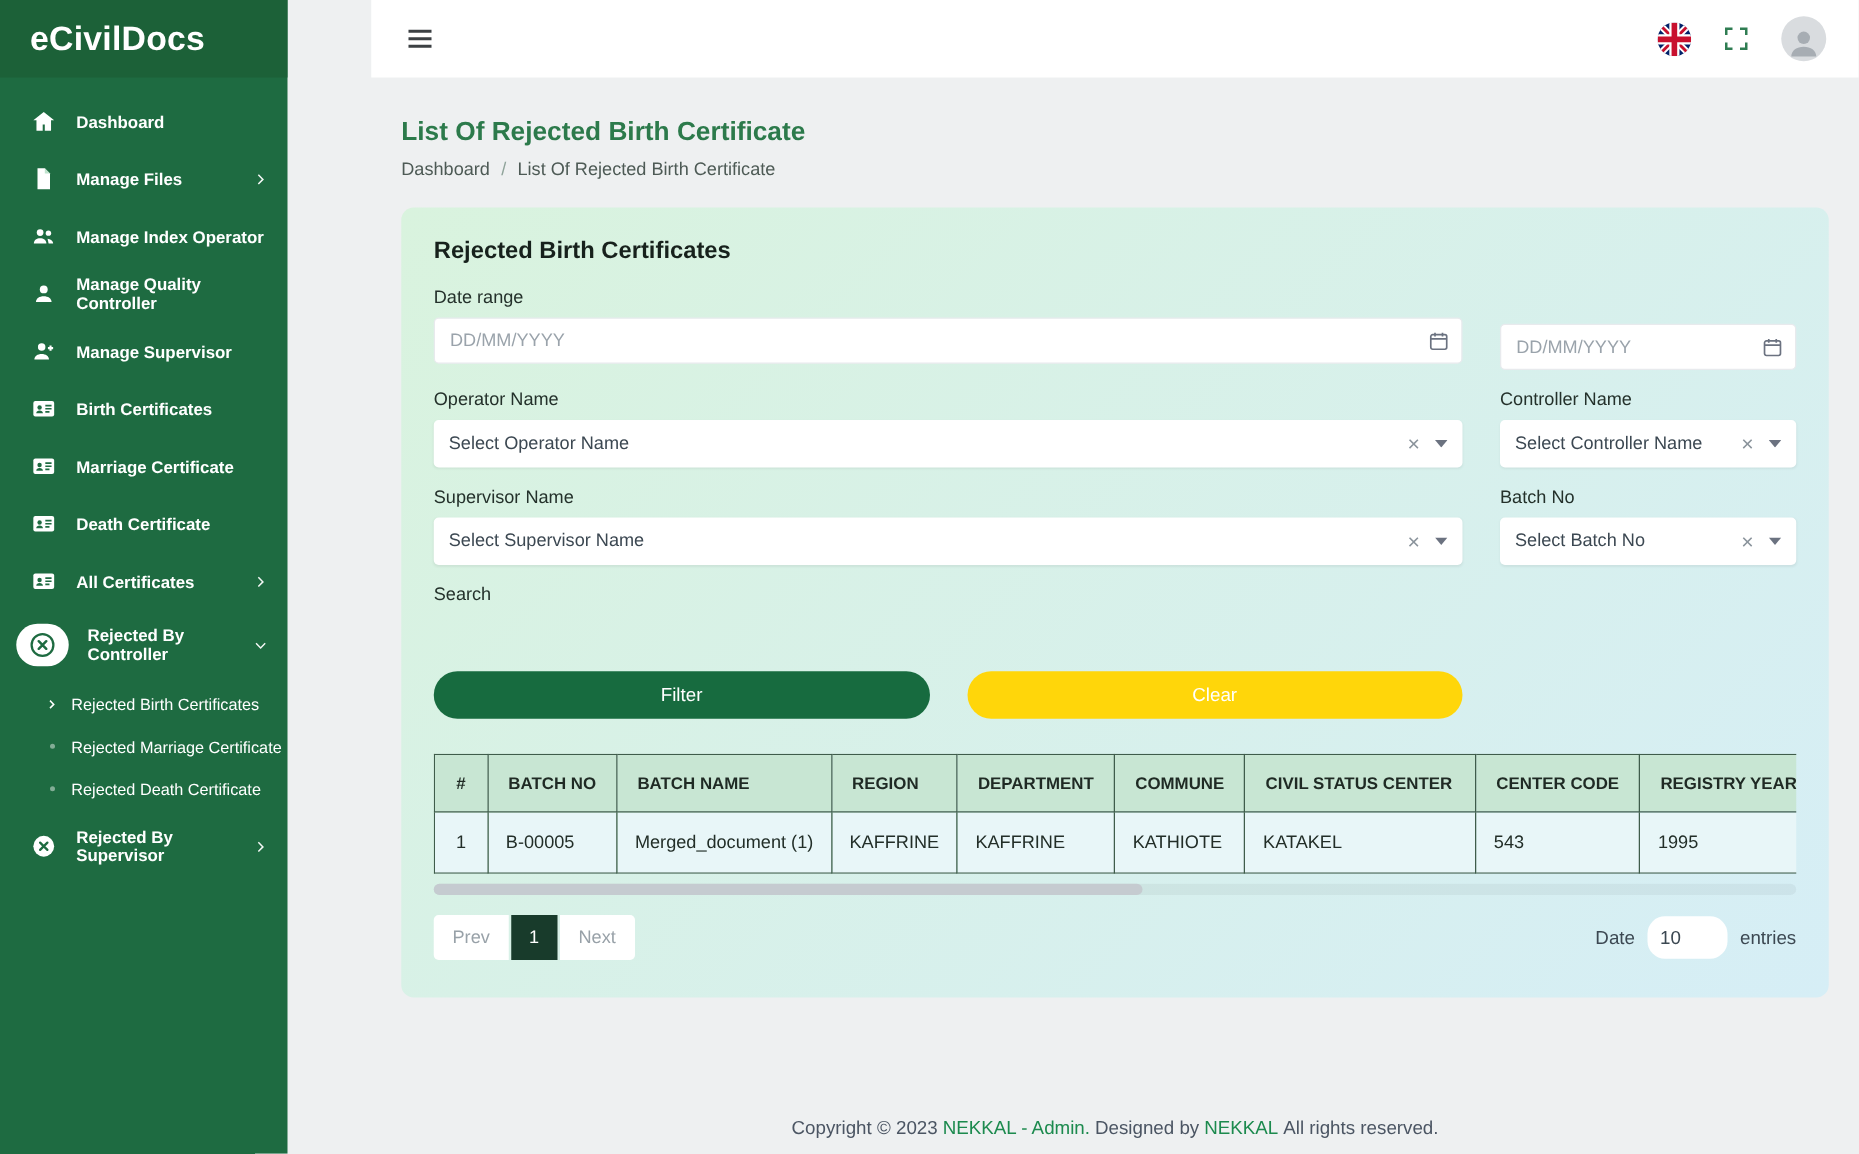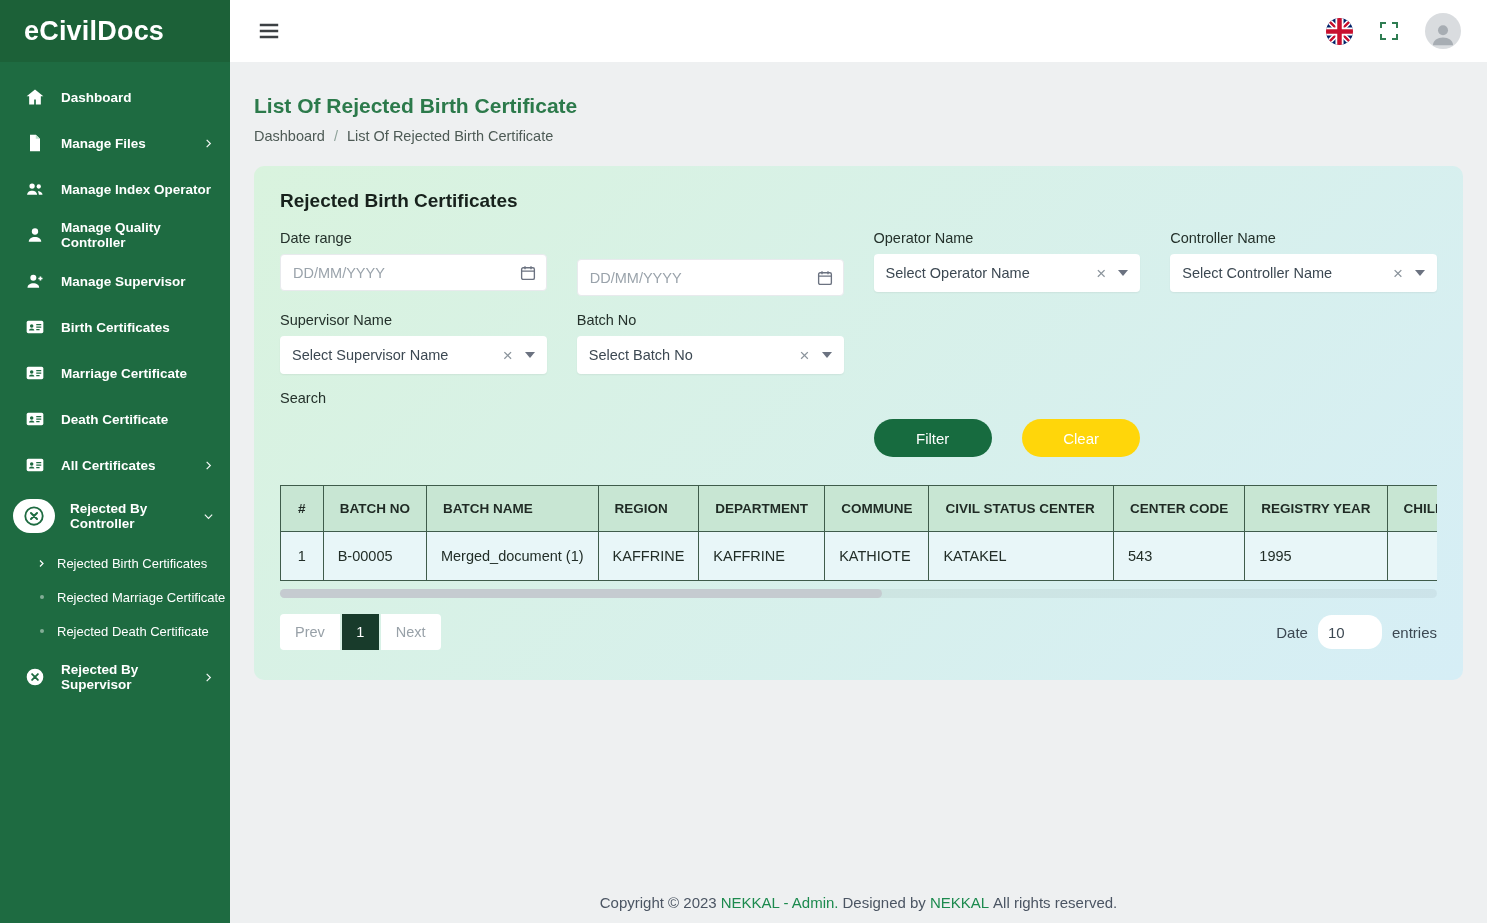--- a/index.html
+++ b/index.html
@@ -1,55 +1,55 @@
 <!DOCTYPE html>
 <html><head>
 <meta charset="utf-8">
 <style>
   * { margin:0; padding:0; box-sizing:border-box; }
   html,body { width:1487px; height:923px; overflow:hidden; font-family:"Liberation Sans", sans-serif; background:#eef0f1; }
-  .app { display:flex; width:100%; height:100%; }
+  .app { display:flex; width:100%; height:100%;gap:32px; }
 
   
   .sidebar { width:230px; flex-shrink:0; background:#1e6b41; color:#fff; display:flex; flex-direction:column; }
   .brand { height:62px; display:flex; align-items:center; padding:0 24px; font-size:27px; font-weight:bold; letter-spacing:.2px; background:#1b superseded; background:#1c6138; }
   .nav { padding-top:12px; }
   .nav-item { display:flex; align-items:center; gap:15px; height:46px; padding:0 16px 0 24px; cursor:pointer; font-size:13.5px; font-weight:600; }
   .nav-item .ico { width:22px; height:22px; display:flex; align-items:center; justify-content:center; flex-shrink:0; }
   .nav-item .ico svg { width:20px; height:20px; }
   .nav-item .chev { margin-left:auto; display:flex; align-items:center; opacity:.95; }
   .nav-item.active { height:56px; padding-left:13px; }
   .badge-pill { width:42px; height:34px; background:#fff; border-radius:18px; display:flex; align-items:center; justify-content:center; flex-shrink:0; }
   .badge-pill svg { width:22px; height:22px; }
   .subnav { padding:2px 0 6px; }
   .sub-item { display:flex; align-items:center; gap:10px; height:34px; padding-left:36px; font-size:13px; cursor:pointer; color:#fff; }
   .sub-item .mark { width:11px; display:flex; align-items:center; justify-content:center; }
   .dot { width:4px; height:4px; border-radius:50%; background:rgba(255,255,255,.45); }
 
   
-  .main { flex:1; display:flex; flex-direction:column; min-width:0; }
+  .main { flex:1; display:flex; flex-direction:column; min-width:0;margin-left:35px; }
   .topbar { height:62px; background:#fff; display:flex; align-items:center; padding:0 26px; flex-shrink:0; }
   .hamburger { width:26px; height:22px; display:flex; align-items:center; cursor:pointer; }
   .top-right { margin-left:auto; display:flex; align-items:center; gap:24px; }
   .flag-wrap { width:27px; height:27px; border-radius:50%; overflow:hidden; cursor:pointer; display:block; }
   .fs-icon { width:24px; height:24px; cursor:pointer; display:flex; }
   .avatar { width:36px; height:36px; border-radius:50%; background:#d9dcdf; overflow:hidden; display:flex; align-items:flex-end; justify-content:center; cursor:pointer; }
   .avatar svg { width:30px; height:30px; }
 
   .content { flex:1; padding:22px 24px 0; display:flex; flex-direction:column; min-height:0; }
   .page-title { color:#2c7a4b; font-size:21px; font-weight:bold; margin:10px 0 10px; }
   .breadcrumb { display:flex; gap:9px; font-size:14.5px; color:#4d5a55; }
   .breadcrumb .crumb-link { cursor:pointer; }
   .breadcrumb .sep { color:#8fa39a; }
 
   
   .card { margin-top:22px; border-radius:10px; background:linear-gradient(135deg,#d9f3de 0%, #d6eef6 100%); padding:24px 26px 30px; }
   .card-heading { font-size:19px; font-weight:bold; color:#17211c; margin-bottom:18px; }
 
-  .filters { display:grid; grid-template-columns:1fr 1fr 1fr 1fr; column-gap:30px; row-gap:16px; }
+  .filters { display:grid; grid-template-columns:1fr; column-gap:30px; row-gap:16px; }
   .field-label { font-size:14.5px; color:#24312b; margin-bottom:8px; }
   .no-label { padding-top:29px; }
   .input-wrap { position:relative; }
   .text-input { width:100%; height:37px; border:1px solid #e8eaed; border-radius:4px; background:#fff; padding:0 36px 0 12px; font-size:14.5px; color:#3c4852; font-family:"Liberation Sans",sans-serif; }
   .text-input::placeholder { color:#9aa3ab; }
   .text-input.plain { padding-right:12px; }
   .cal-ico { position:absolute; right:10px; top:50%; transform:translateY(-50%); width:18px; height:18px; cursor:pointer; display:flex; }
   .select { height:38px; background:#fff; border-radius:4px; box-shadow:0 1px 2px rgba(0,0,0,.06); display:flex; align-items:center; justify-content:space-between; padding:0 12px; cursor:pointer; }
   .select-text { font-size:14.5px; color:#3c4852; }
   .select-ctrls { display:flex; align-items:center; gap:12px; color:#8b949c; }

